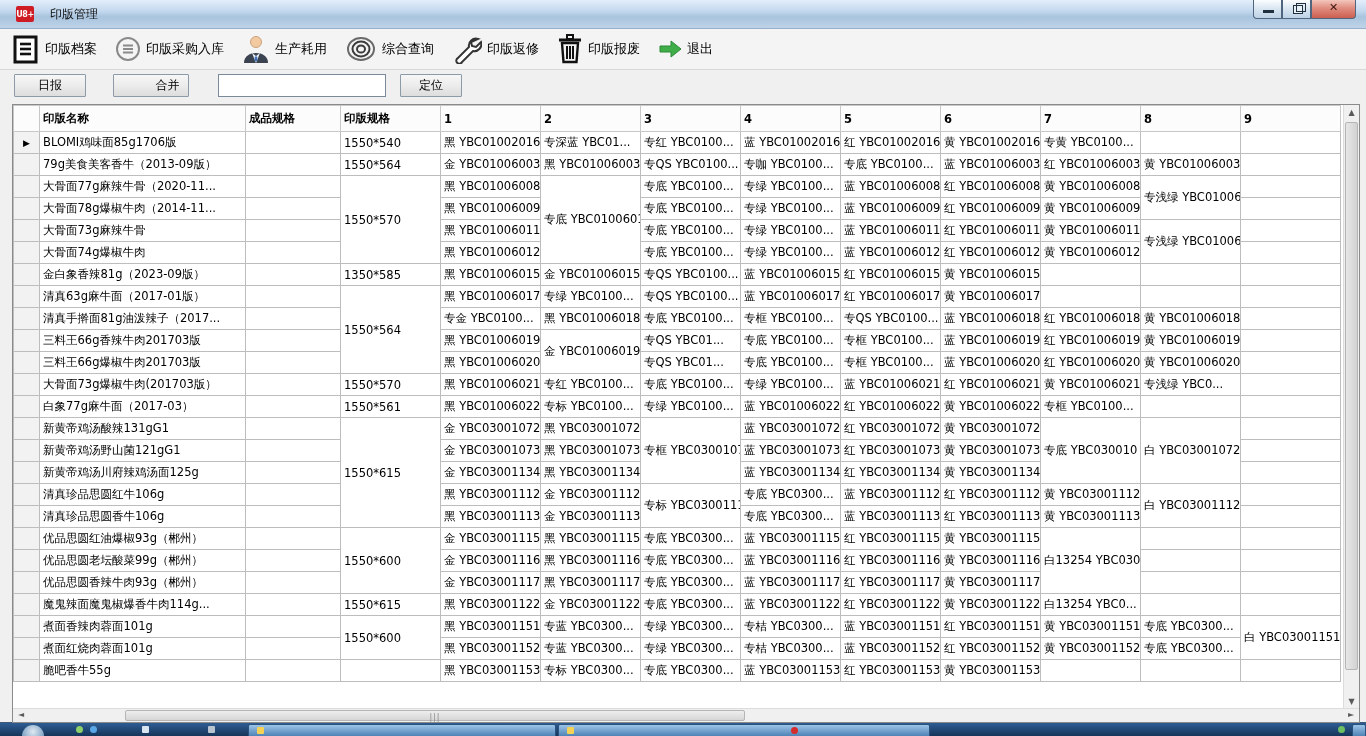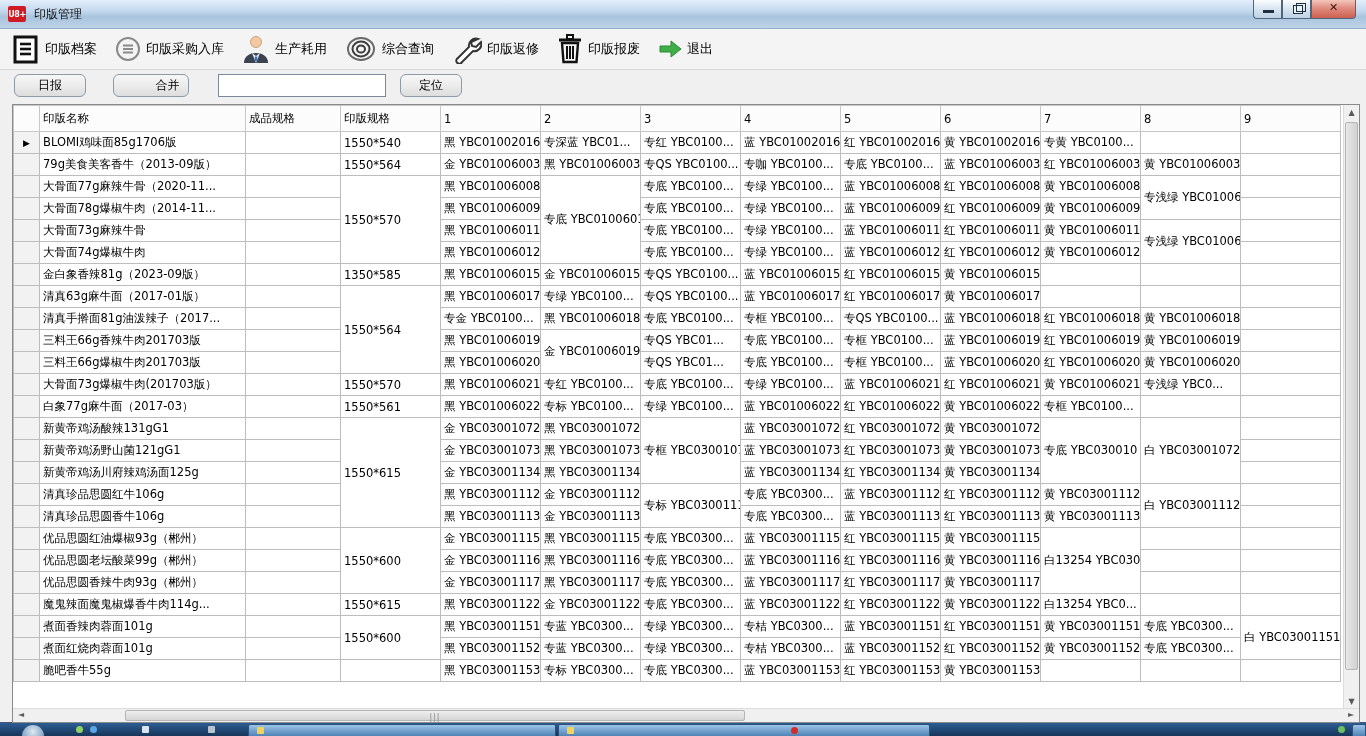--- a/index.html
+++ b/index.html
@@ -4,21 +4,21 @@
 <style>
   html,body{margin:0;padding:0;}
   body{width:1366px;height:736px;overflow:hidden;position:relative;
        font-family:"DejaVu Sans","Liberation Sans",sans-serif;background:#17365a;}
   
   .window{position:absolute;left:0;top:0;width:1366px;height:723px;background:#f0f0f0;
           border-bottom:1px solid #40597a;box-sizing:border-box;}
   .titlebar{position:absolute;left:0;top:0;right:0;height:28px;
             background:linear-gradient(#e3eefb,#c3d8ee 40%,#a9c4de 60%,#bed3e8);
             border-bottom:1px solid #96afc9;display:flex;align-items:center;}
-  .app-badge{width:18px;height:16px;margin:0 8px;background:#cf1c24;color:#fff;
+  .app-badge{width:18px;height:16px;margin:0 16px;background:#cf1c24;color:#fff;
              font-size:8px;font-weight:bold;display:flex;align-items:center;justify-content:center;
              border-radius:2px;letter-spacing:-0.5px;}
   .title-text{font-size:12px;color:#111;}
   .win-buttons{position:absolute;right:10px;top:0;display:flex;}
   .wb{width:29px;height:19px;border:1px solid #50667f;border-top:none;box-sizing:border-box;
       background:linear-gradient(#fbfdfe,#dbe7f2 45%,#bdd2e5);position:relative;}
   .wb.first{border-radius:0 0 0 4px;}
   .wb-close{width:45px;background:linear-gradient(#f4c6bd,#e08d80 45%,#cc5f50);border-radius:0 0 4px 0;}
   .glyph-min{position:absolute;left:9px;bottom:5px;width:11px;height:3px;background:#20303f;}
   .glyph-restore{position:absolute;left:10px;top:5px;width:8px;height:7px;border:1px solid #20303f;background:#e8f0f8;}
@@ -27,31 +27,31 @@
                font-size:11px;font-weight:bold;color:#3a1410;}
   
   .toolbar{position:absolute;left:0;top:29px;right:0;height:40px;background:#f4f4f4;
            border-bottom:1px solid #d8d8d8;display:flex;align-items:center;padding-left:10px;gap:18px;}
   .tool-item{display:flex;align-items:center;gap:5px;font-size:13px;color:#000;cursor:default;}
   .tool-item svg{display:block;}
   
   .actionbar{position:absolute;left:0;top:70px;right:0;height:34px;background:#f0f0f0;}
   .btn{position:absolute;top:4px;height:23px;box-sizing:border-box;font-size:12px;color:#000;
        background:linear-gradient(#f7f7f7,#ededed 45%,#dddddd);border:1px solid #8d9aa7;
-       border-radius:6px;text-align:center;line-height:21px;}
+       border-radius:1px;text-align:center;line-height:21px;}
   .tb-input{position:absolute;top:4px;height:23px;box-sizing:border-box;background:#fff;
             border:1px solid #7b8a99;font-size:12px;padding:0 4px;}
   
   .grid-wrap{position:absolute;left:12px;top:104px;width:1348px;height:619px;background:#fff;
              border:1px solid #8a8a8a;box-sizing:border-box;}
   .grid-scroll{position:absolute;left:0;top:0;right:15px;bottom:13px;overflow:hidden;}
   table{border-collapse:collapse;table-layout:fixed;width:1327px;font-size:11.5px;}
   th,td{border:1px solid #bdbdbd;padding:0 3px;height:22px;box-sizing:border-box;
         white-space:nowrap;overflow:hidden;text-align:left;vertical-align:middle;color:#000;}
-  thead th{height:26px;background:#fcfcfc;font-weight:normal;border-color:#c8c8c8;}
+  thead th{height:26px;background:#fcfcfc;font-weight:bold;border-color:#c8c8c8;}
   td.sel{background:#f2f2f2;text-align:center;padding:0;font-size:9px;color:#000;}
   
   .vscroll{position:absolute;top:0;right:0;width:15px;bottom:13px;background:#f0f0f0;border-left:1px solid #dcdcdc;}
   .vthumb{position:absolute;left:1px;right:1px;top:17px;height:calc(100% - 58px);
           background:linear-gradient(90deg,#e7e7e7,#d2d2d2);border:1px solid #b5b5b5;border-radius:2px;}
   .sb-arrow{position:absolute;font-size:8px;color:#5a5a5a;width:100%;text-align:center;line-height:15px;}
   .hscroll{position:absolute;left:0;right:0;bottom:0;height:13px;background:#f0f0f0;border-top:1px solid #dcdcdc;}
   .hthumb{position:absolute;top:1px;bottom:1px;left:112px;width:618px;
           background:linear-gradient(#eeeeee,#d6d6d6);border:1px solid #b5b5b5;border-radius:2px;}
   .hgrip{position:absolute;left:50%;top:2px;transform:translateX(-50%);font-size:8px;color:#8a8a8a;letter-spacing:1px;}

